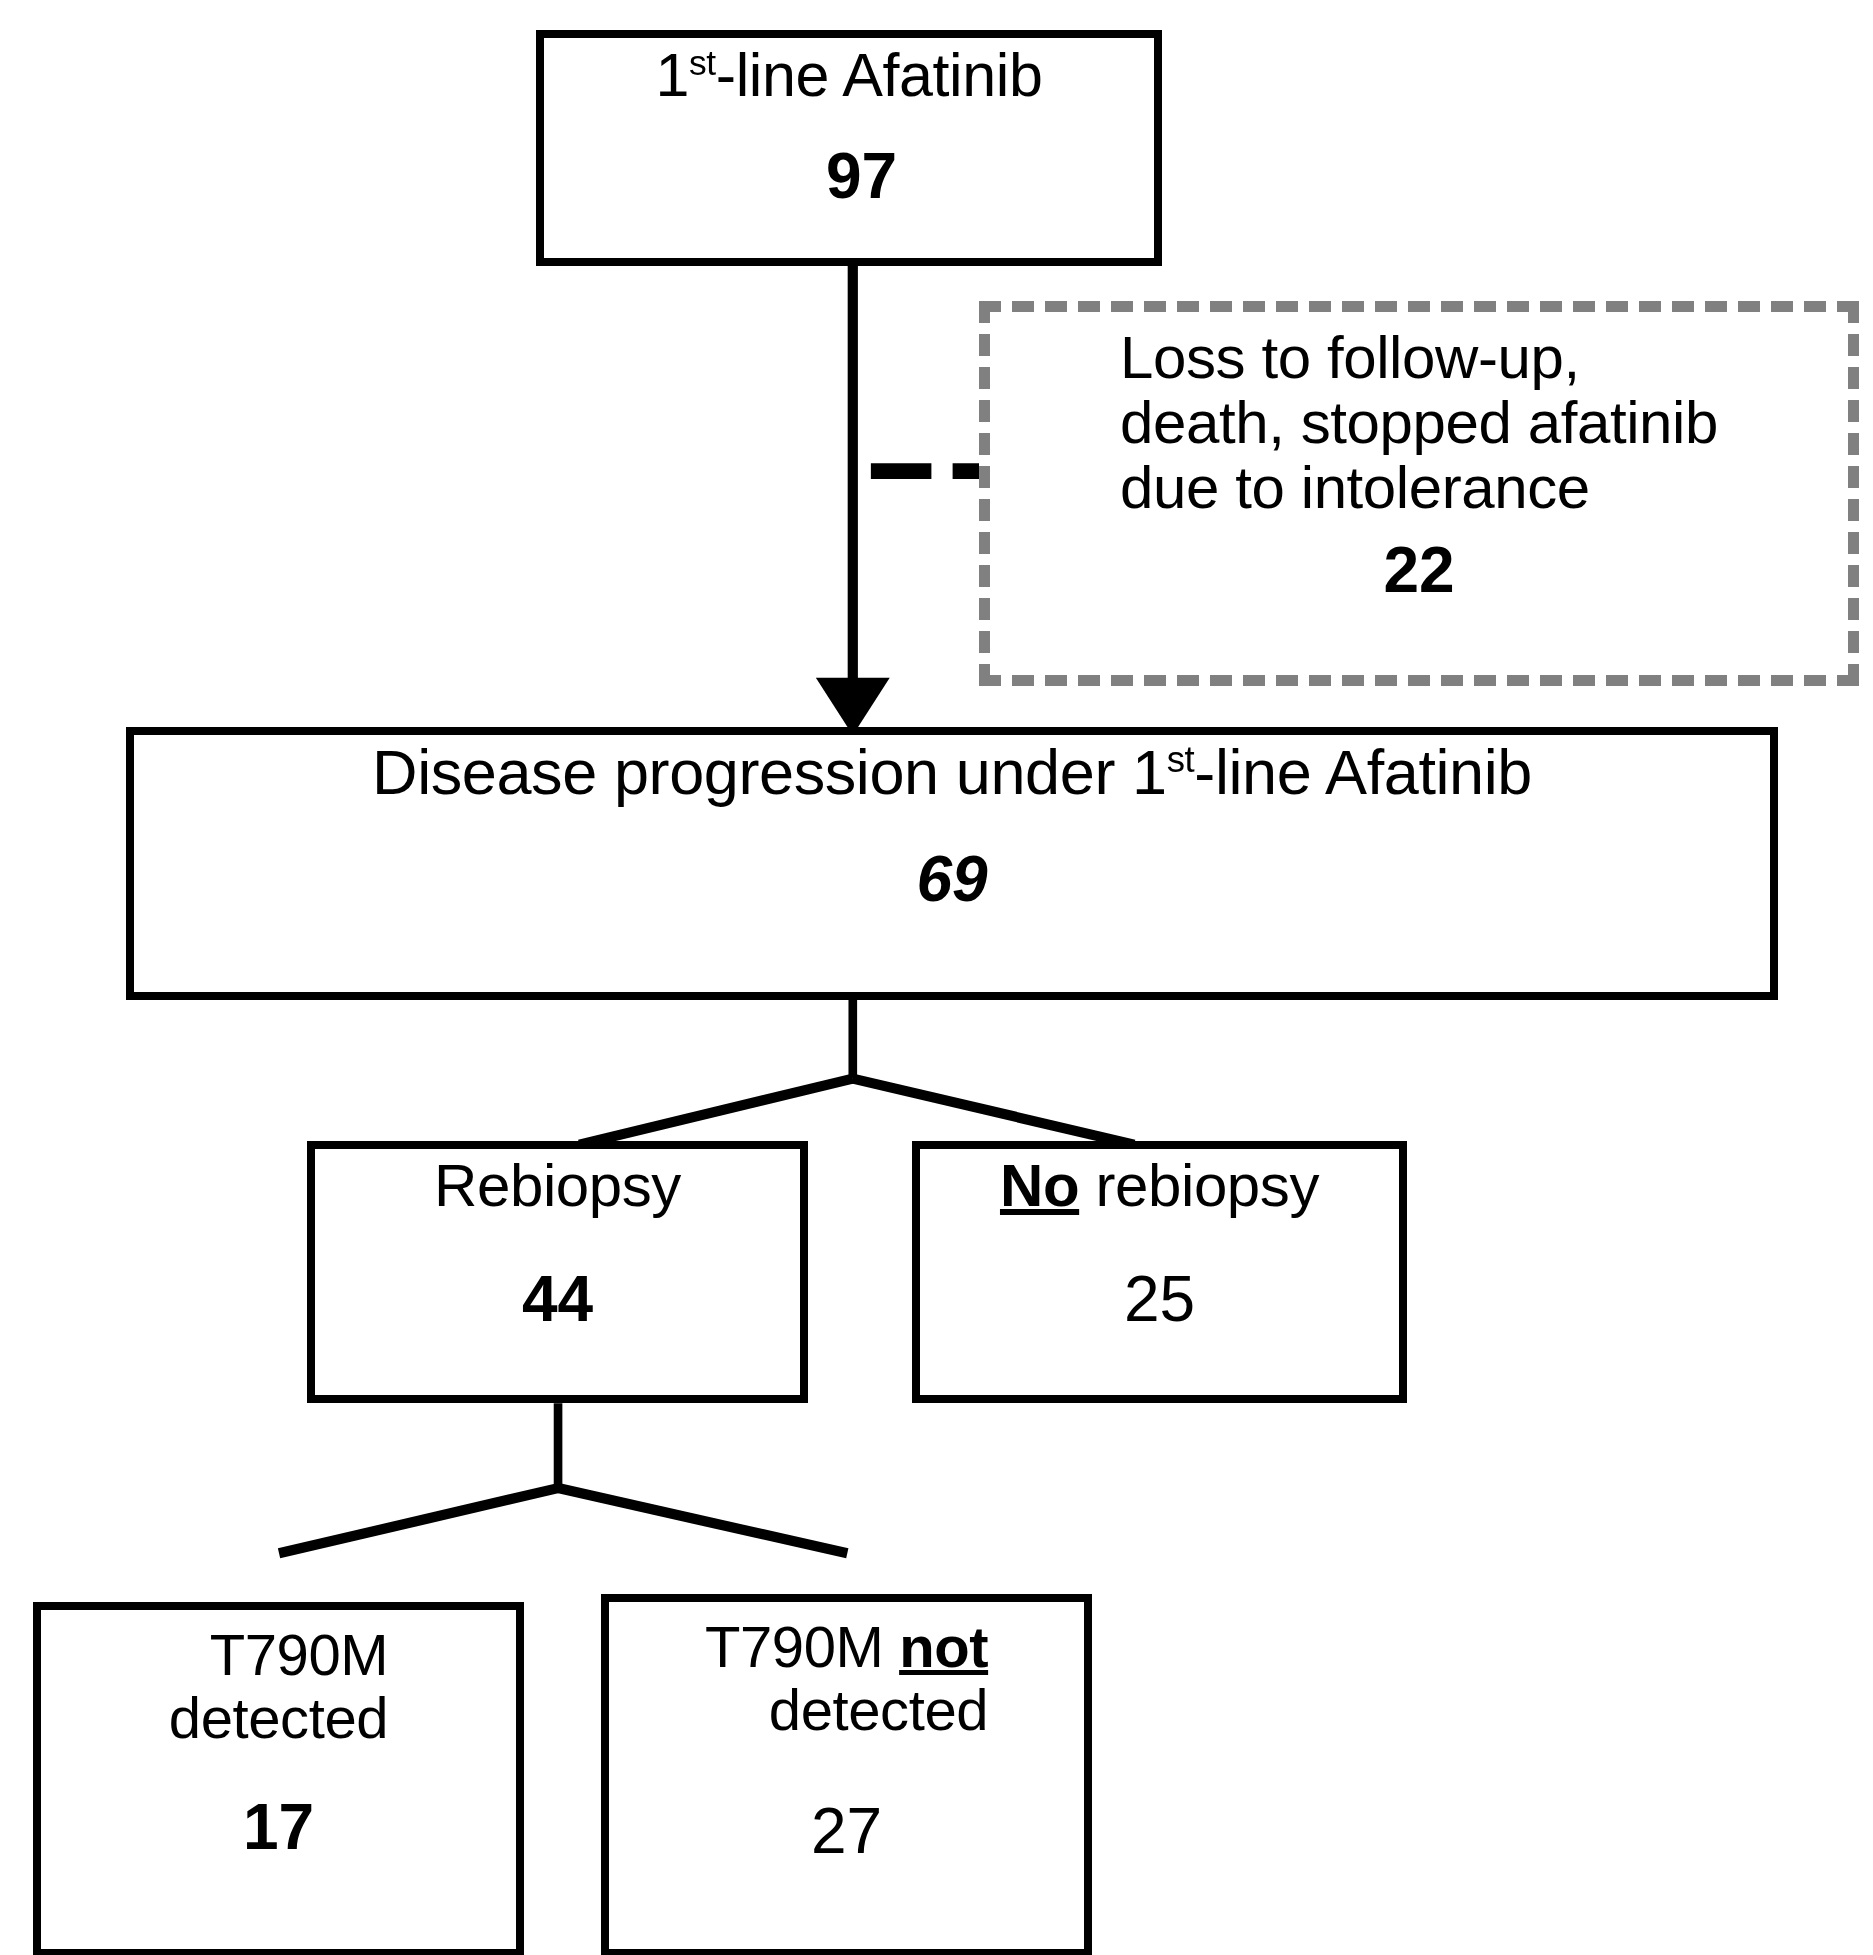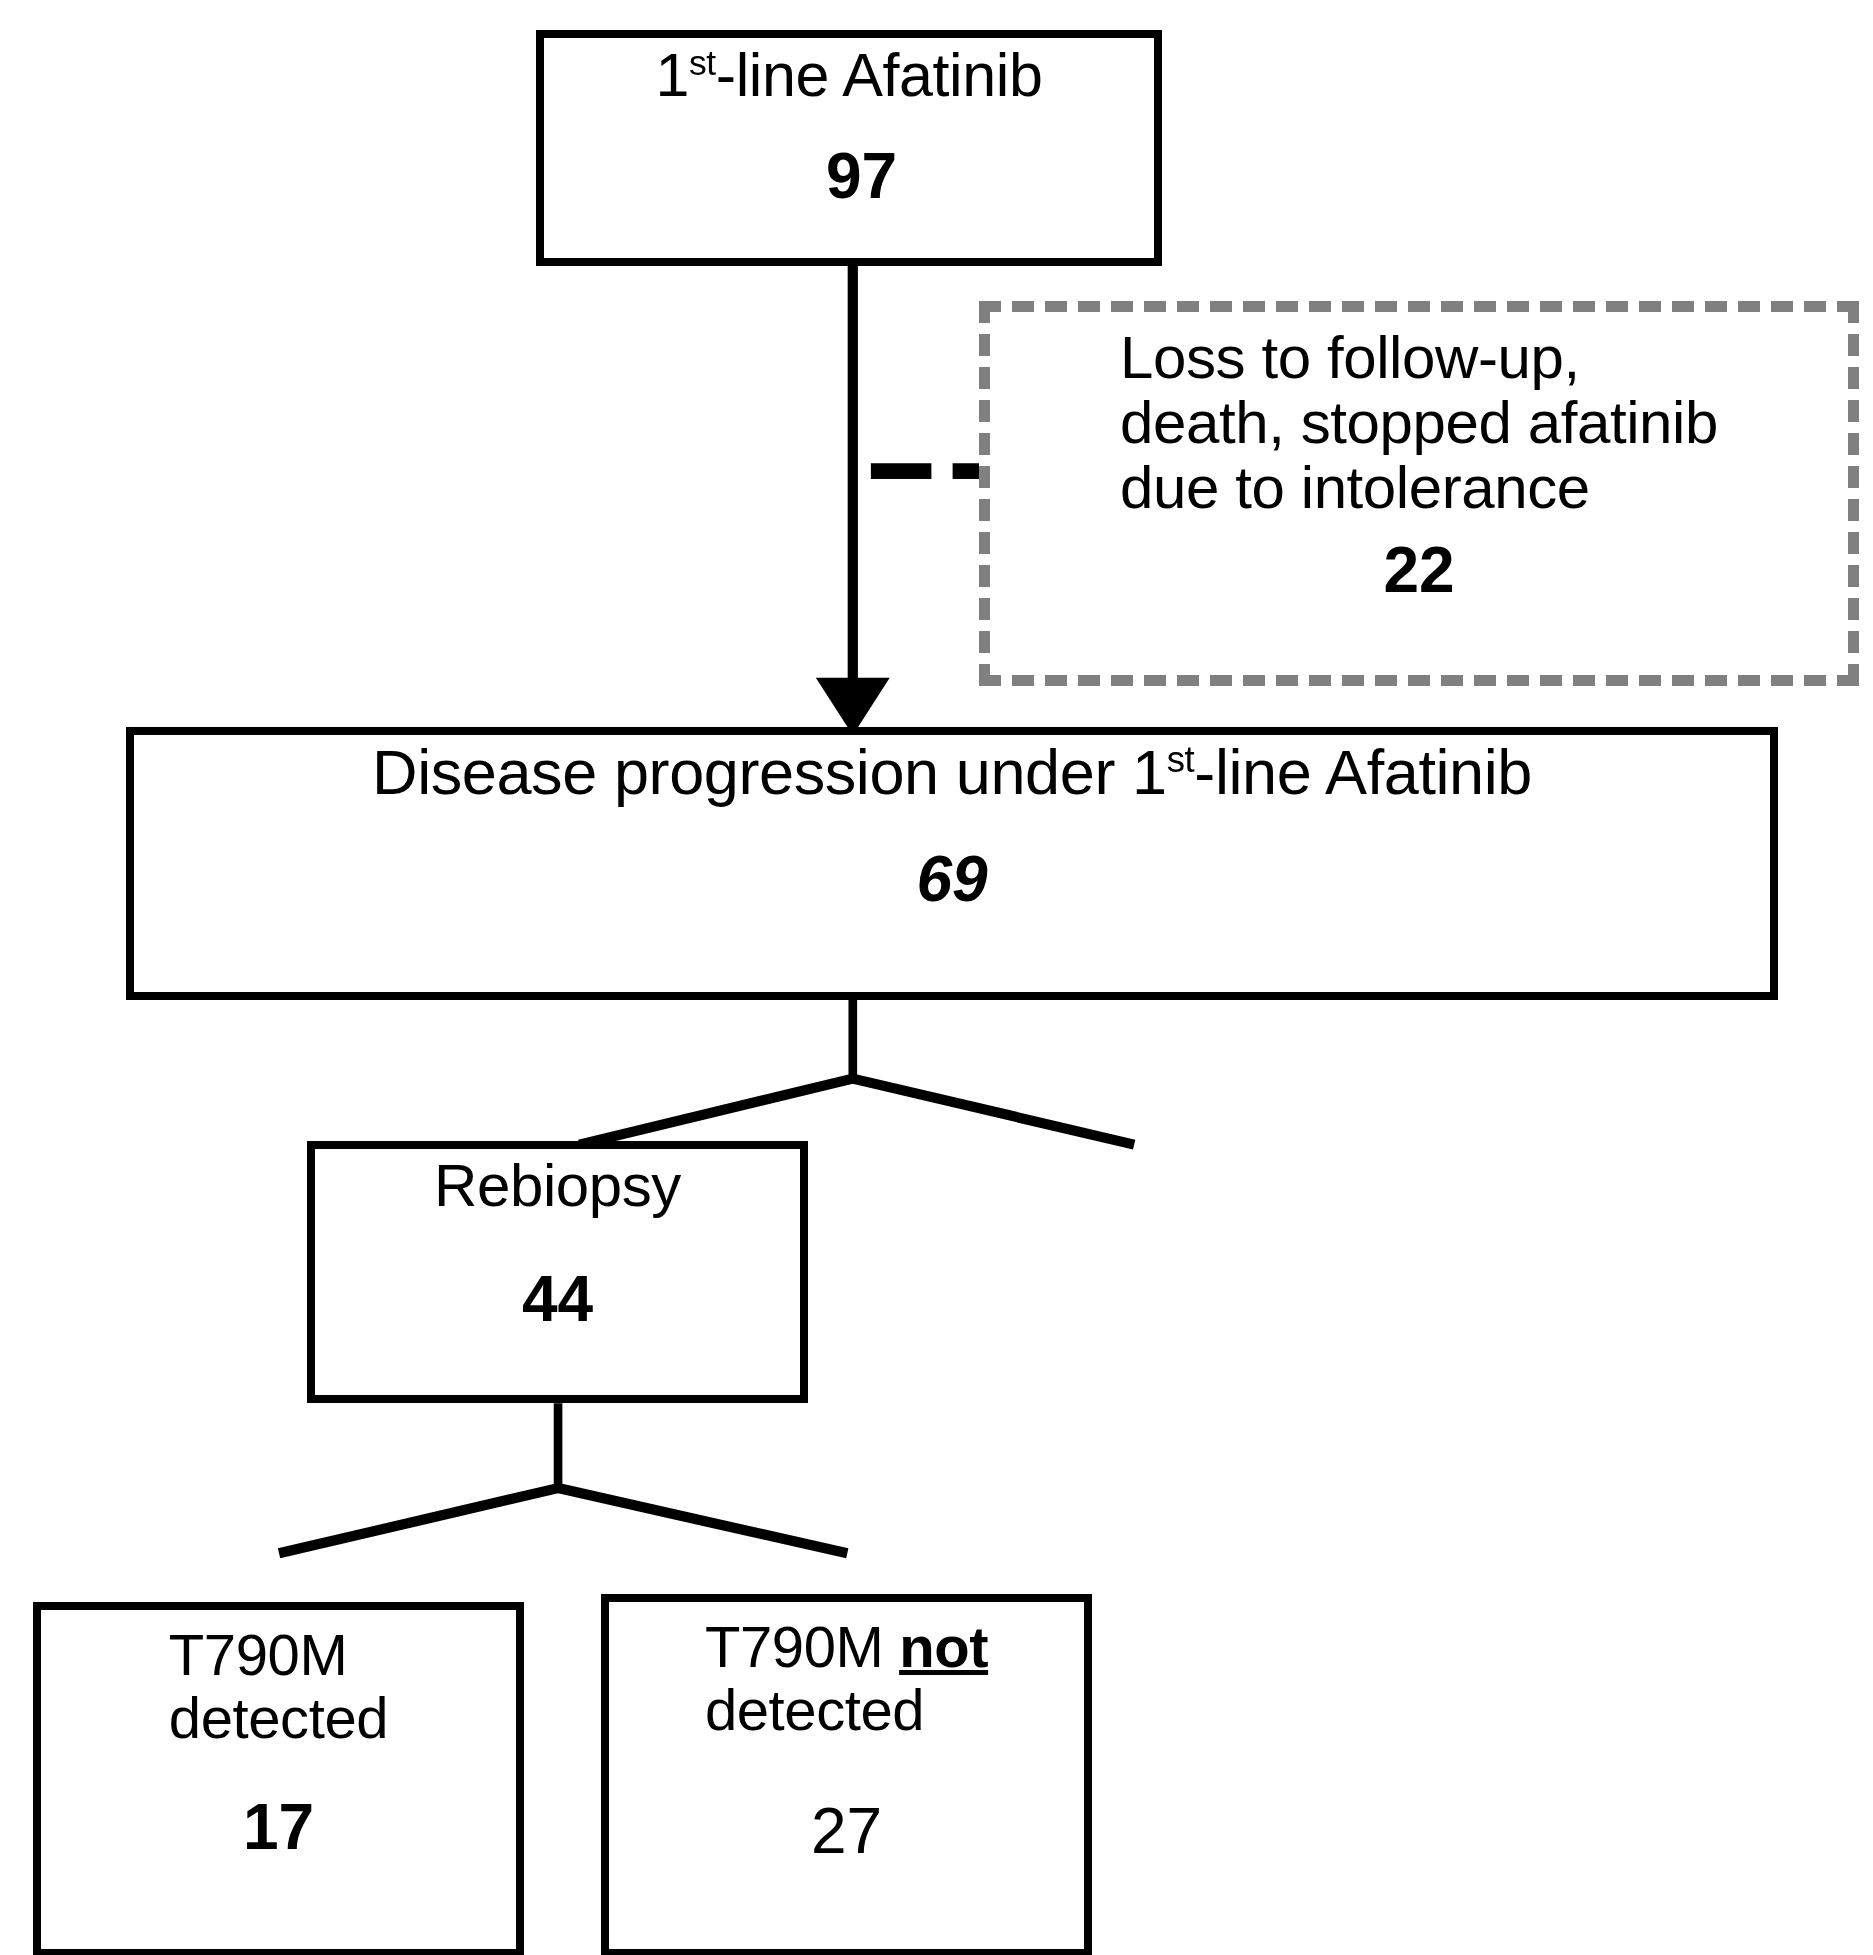--- a/index.html
+++ b/index.html
@@ -24,21 +24,21 @@
     display: flex;
     flex-direction: column;
     align-items: center;
     z-index: 5;
   }
   .node.dashed {
     border: 11px dashed #808080;
     z-index: 4;
   }
   .node .label {
-    text-align: left;
+    text-align: right;
     line-height: 1.08;
     white-space: pre-line;
     letter-spacing: -0.4px;
   }
   .node .count {
     text-align: center;
     line-height: 1.0;
   }
   .bold { font-weight: bold; }
   .bold-u { font-weight: bold; text-decoration: underline; text-underline-offset: 3.1px; }
@@ -153,20 +153,24 @@
   <div class="node" id="node-progression">
     <div class="label"><span>Disease progression under 1</span><sup>st</sup><span>-line Afatinib</span></div>
     <div class="count bold">69</div>
   </div>
 
   <div class="node" id="node-rebiopsy">
     <div class="label">Rebiopsy</div>
     <div class="count bold">44</div>
   </div>
 
+  <div class="node" id="node-no-rebiopsy">
+    <div class="label"><span class="bold-u">No</span><span> rebiopsy</span></div>
+    <div class="count">25</div>
+  </div>
 
   <div class="node" id="node-t790m-detected">
     <div class="label">T790M
 detected</div>
     <div class="count bold">17</div>
   </div>
 
   <div class="node" id="node-t790m-not-detected">
     <div class="label"><span>T790M </span><span class="bold-u">not</span><br><span>detected</span></div>
     <div class="count">27</div>

